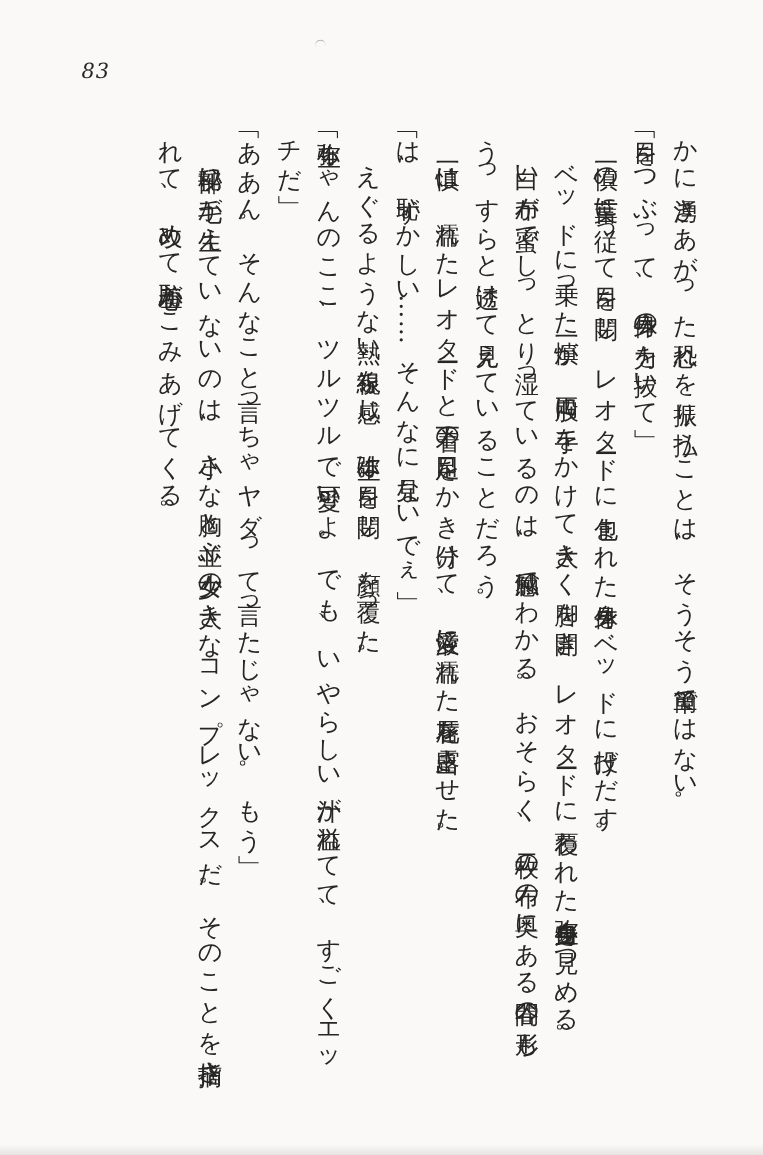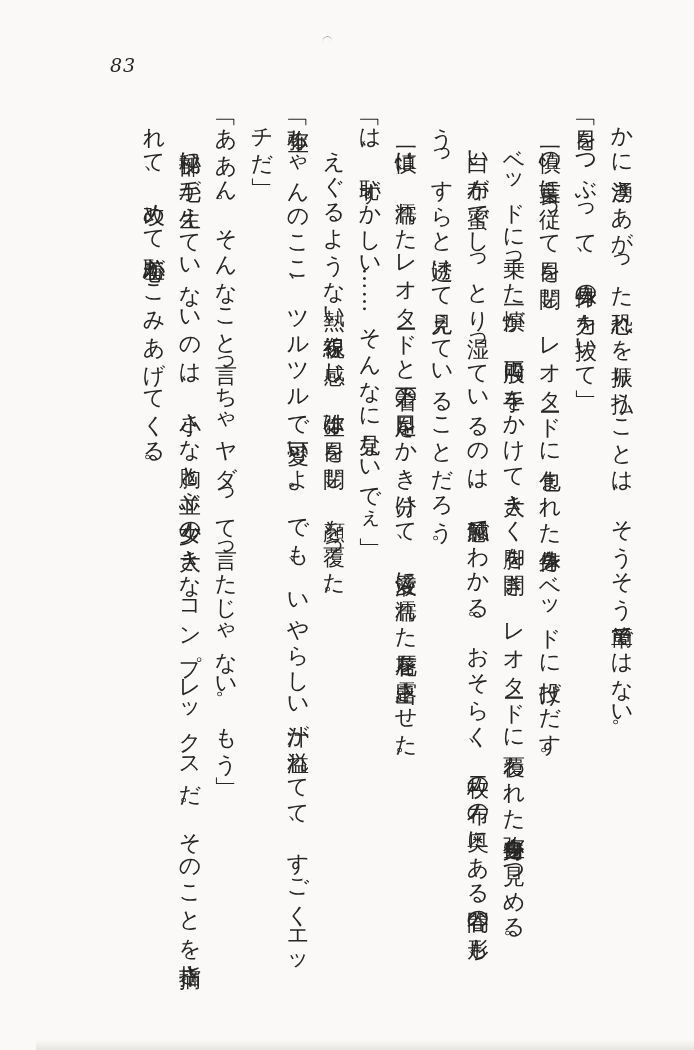--- a/index.html
+++ b/index.html
@@ -10,21 +10,20 @@
     width: 694px;
     height: 1050px;
     position: relative;
     overflow: hidden;
     background: var(--page-bg, #faf9f7);
     font-family: "DejaVu Serif", "Liberation Serif", serif;
   }
   .page {
     position: absolute;
     inset: 0;
-    margin-left: 36px;
   }
   .page-number {
     position: absolute;
     top: 54px;
     left: 74px;
     font-size: 19px;
     font-style: italic;
     color: var(--ink, #262624);
     letter-spacing: 1px;
   }

